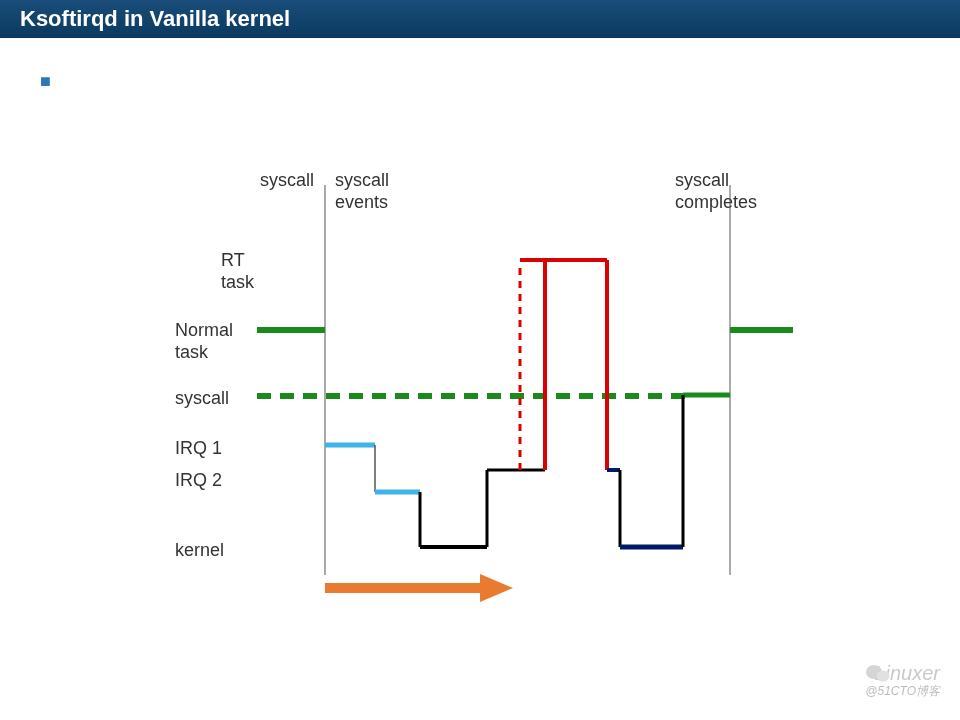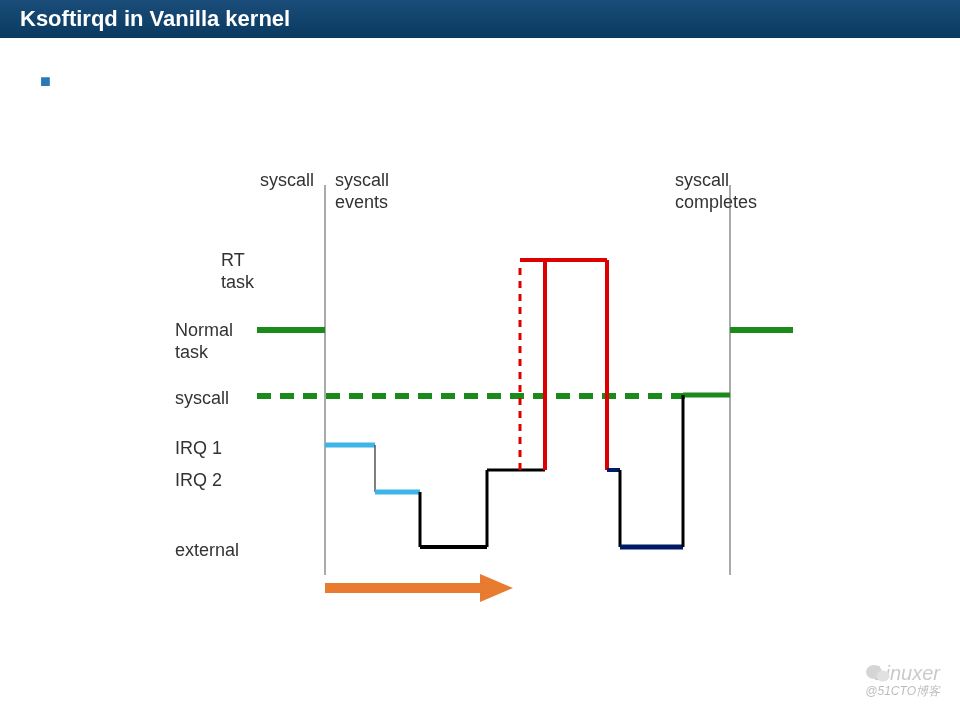--- a/index.html
+++ b/index.html
@@ -102,21 +102,21 @@
   <div class="col-label" style="left:500px; top:0; white-space:pre;">syscall
 completes</div>
 
   <div class="row-label" style="top:80px; white-space:pre;margin-left:46px;">RT
 task</div>
   <div class="row-label" style="top:150px; white-space:pre;">Normal
 task</div>
   <div class="row-label" style="top:218px;">syscall</div>
   <div class="row-label" style="top:268px;">IRQ 1</div>
   <div class="row-label" style="top:300px;">IRQ 2</div>
-  <div class="row-label" style="top:370px;">external</div>
+  <div class="row-label" style="top:370px;">kernel</div>
 
   <svg width="620" height="440">
 
     <line x1="150" y1="15" x2="150" y2="405" stroke="#555" stroke-width="1"></line>
     <line x1="555" y1="15" x2="555" y2="405" stroke="#555" stroke-width="1"></line>
 
     <line x1="82" y1="160" x2="150" y2="160" stroke="#1a8a1a" stroke-width="6"></line>
 
     <line x1="555" y1="160" x2="618" y2="160" stroke="#1a8a1a" stroke-width="6"></line>
 

